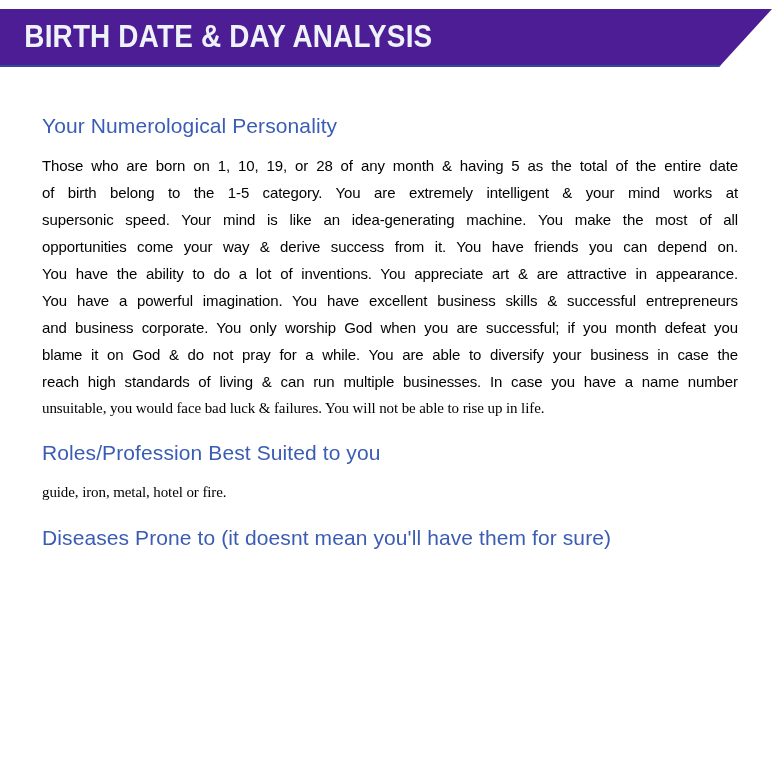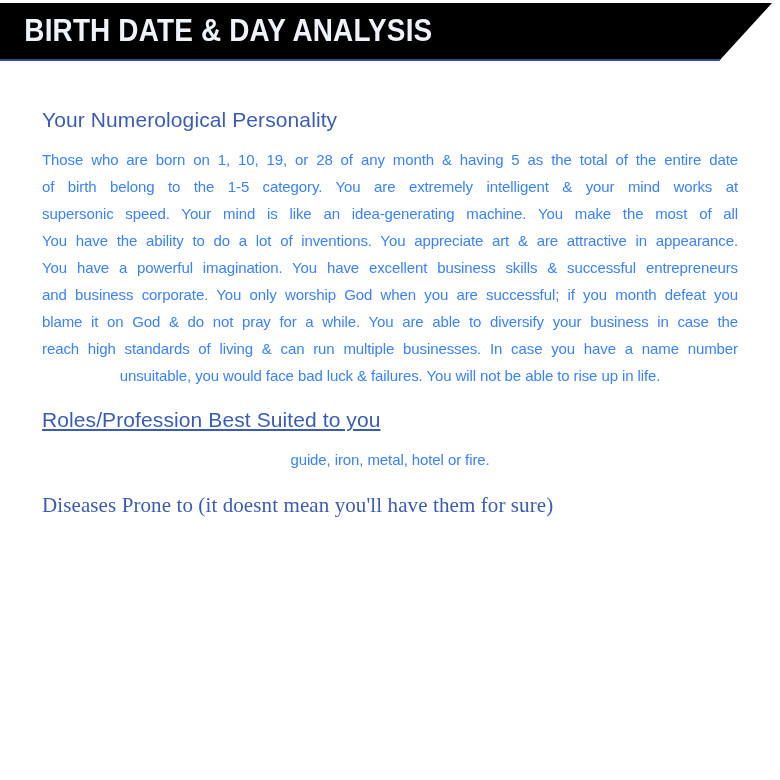--- a/index.html
+++ b/index.html
@@ -12,24 +12,24 @@
     font-family: "Liberation Sans", "DejaVu Sans", sans-serif;
   }
   .page {
     position: relative;
     width: 780px;
     height: 780px;
     background: #ffffff;
   }
   
   .banner {
-    margin-top: 3px;
+    margin-top: 9px;
     height: 58px;
     width: 780px;
-    background: #000000;
+    background: #4c1d95;
     border-bottom: 2px solid #35499a;
     box-sizing: border-box;
     clip-path: polygon(0 0, 772px 0, 719px 100%, 0 100%);
     display: flex;
     align-items: center;
   }
   .banner-title {
     color: #eef2f9;
     font-size: 31px;
     font-weight: 600;
@@ -44,64 +44,66 @@
     margin-left: 42px;
   }
   .sec-heading {
     color: #3a5cb5;
     font-size: 21px;
     line-height: 26px;
     font-weight: 500;
     letter-spacing: 0.1px;
   }
   .h1-m { margin-top: 46px; }
-  .h2-m { margin-top: 18px; text-decoration: underline; }
-  .h3-m { margin-top: 19px; font-family: Liberation Serif, serif; }
+  .h2-m { margin-top: 18px; }
+  .h3-m { margin-top: 19px; }
   .para {
     margin-top: 13px;
-    color: #3b82f6;
+    color: #000000;
     font-size: 15px;
     letter-spacing: -0.1px;
   }
   
   .jline {
     text-align: justify;
     height: 27px;
     line-height: 27px;
     overflow: hidden;
   }
   .jline::after {
     content: "";
     display: inline-block;
     width: 100%;
     height: 0;
   }
   .lline {
     height: 27px;
     line-height: 27px;
-    text-align: center;
+    text-align: left;
+    font-family: Liberation Serif, serif;
   }
 </style>
 </head>
 <body>
 
 <div class="page">
 
   <div class="banner">
     <div class="banner-title">BIRTH DATE &amp; DAY ANALYSIS</div>
   </div>
 
   <div class="content">
 
     <div class="sec-heading h1-m">Your Numerological Personality</div>
 
     <div class="para">
       <div class="jline">Those who are born on 1, 10, 19, or 28 of any month &amp; having 5 as the total of the entire date</div>
       <div class="jline">of birth belong to the 1-5 category. You are extremely intelligent &amp; your mind works at</div>
       <div class="jline">supersonic speed. Your mind is like an idea-generating machine. You make the most of all</div>
+      <div class="jline">opportunities come your way &amp; derive success from it. You have friends you can depend on.</div>
       <div class="jline">You have the ability to do a lot of inventions. You appreciate art &amp; are attractive in appearance.</div>
       <div class="jline">You have a powerful imagination. You have excellent business skills &amp; successful entrepreneurs</div>
       <div class="jline">and business corporate. You only worship God when you are successful; if you month defeat you</div>
       <div class="jline">blame it on God &amp; do not pray for a while. You are able to diversify your business in case the</div>
       <div class="jline">reach high standards of living &amp; can run multiple businesses. In case you have a name number</div>
       <div class="lline">unsuitable, you would face bad luck &amp; failures. You will not be able to rise up in life.</div>
     </div>
 
     <div class="sec-heading h2-m">Roles/Profession Best Suited to you</div>
 

